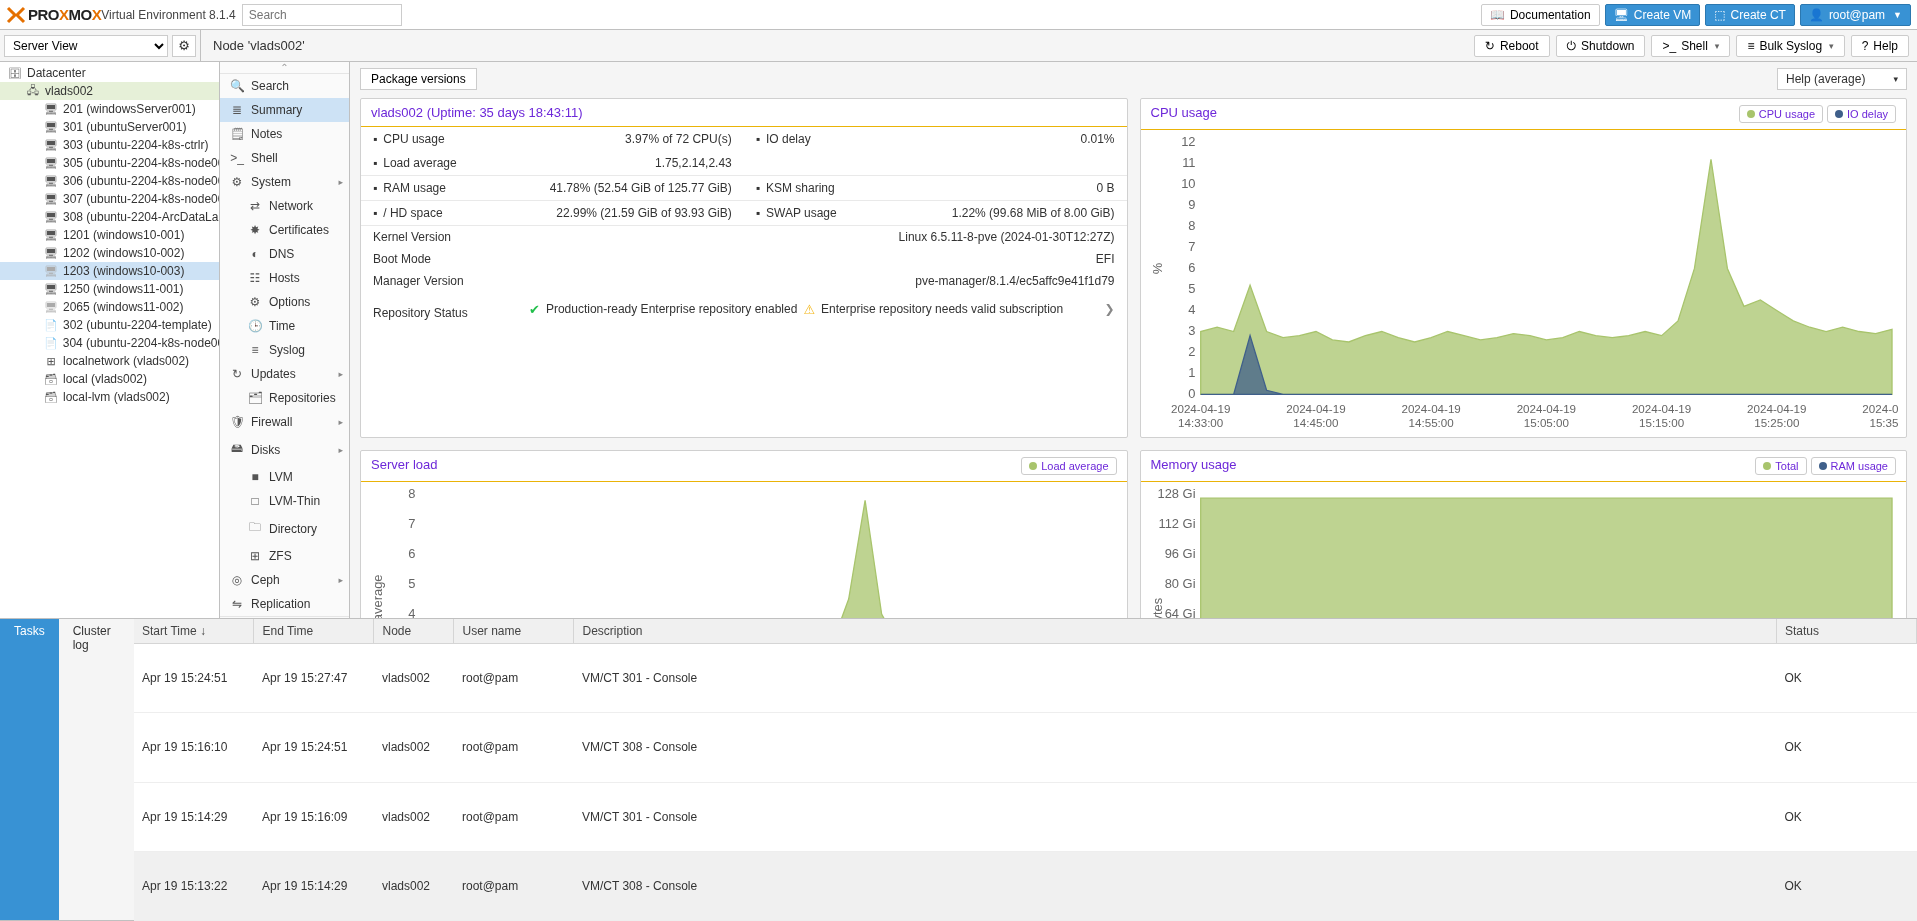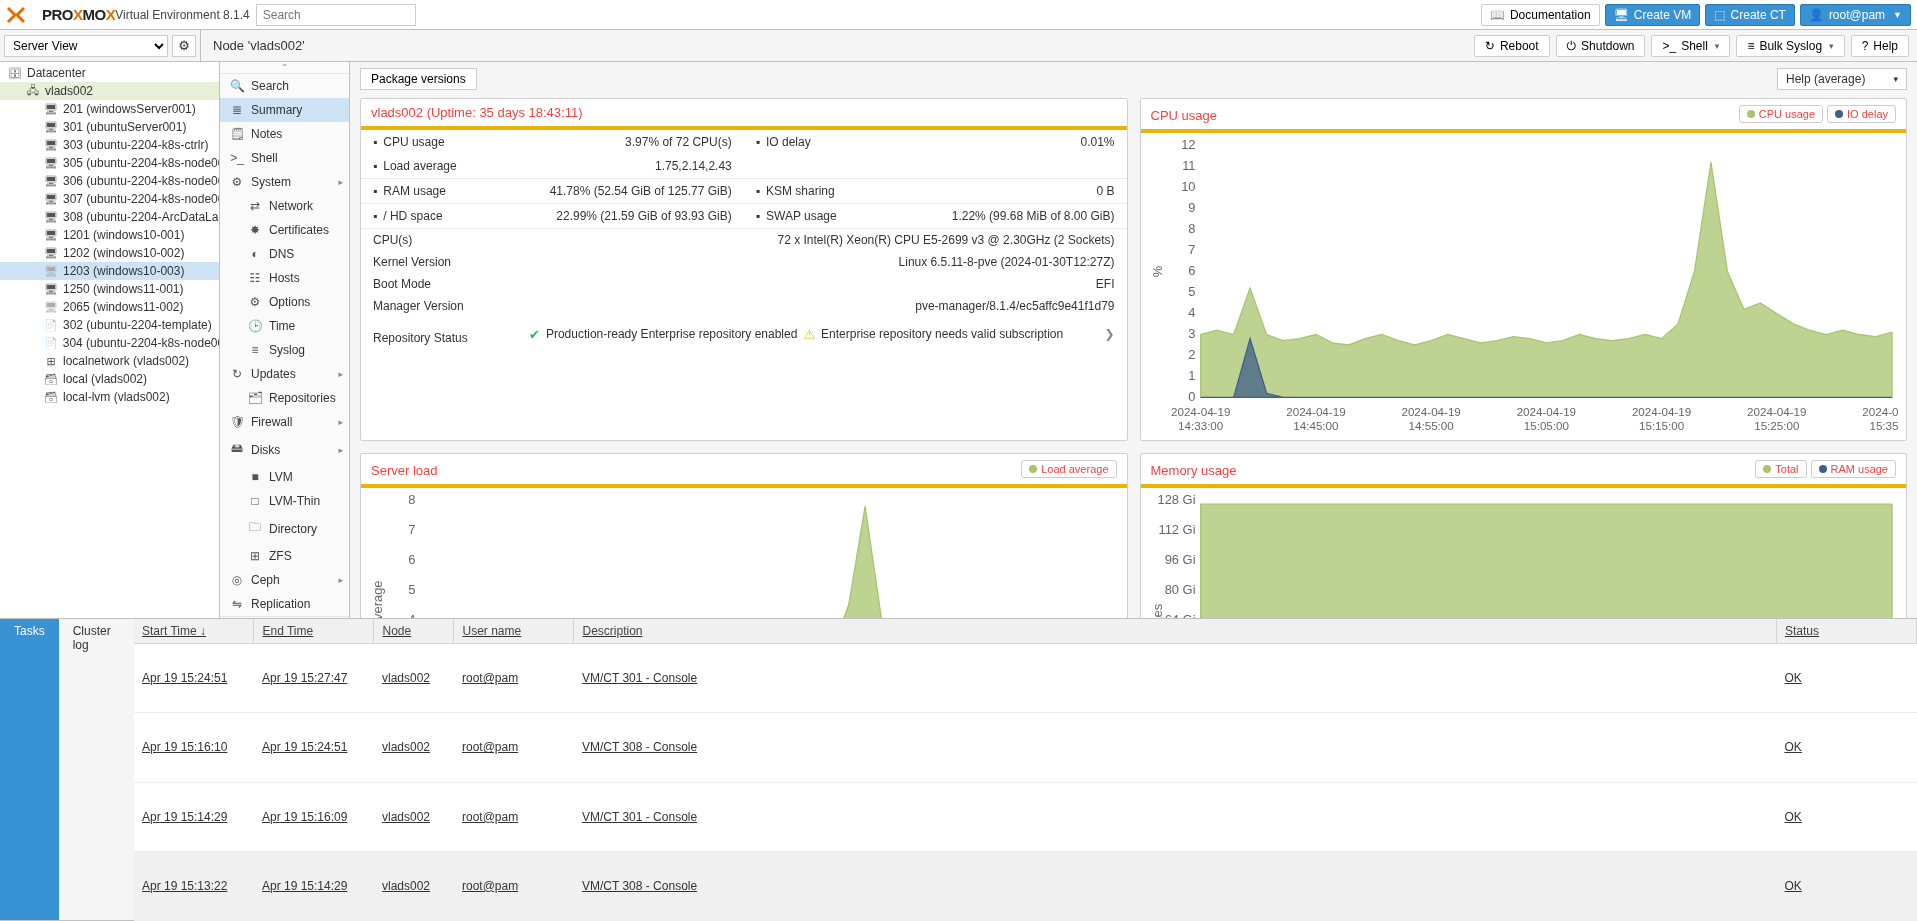--- a/index.html
+++ b/index.html
@@ -1,20 +1,20 @@
 <!DOCTYPE html>
 <html><head>
 <meta charset="utf-8">
 <style>
 * { box-sizing: border-box; margin: 0; padding: 0; font-family: "Helvetica Neue", Arial, sans-serif; }
 body { background: #f5f5f5; font-size: 13px; color: #333; overflow: hidden; width: 1917px; height: 921px; }
 
 
 .header { height: 30px; background: #fff; border-bottom: 1px solid #c0c0c0; display: flex; align-items: center; padding: 0 6px; }
-.logo { display: flex; align-items: center; gap: 16px; font-weight: bold; }
+.logo { display: flex; align-items: center; gap: 2px; font-weight: bold; }
 .logo svg { height: 18px; }
 .logo-text { font-size: 15px; font-weight: 700; letter-spacing: -0.5px; }
 .logo-orange { color: #e57000; }
 .logo-black { color: #222; }
 .ve-label { font-size: 12px; color: #444; margin-left: 0; }
 .search-box { margin-left: 6px; }
 .search-box input { border: 1px solid #ccc; padding: 3px 6px; font-size: 12px; width: 160px; background: #fff; }
 .header-spacer { flex: 1; }
 .hdr-btn { display: inline-flex; align-items: center; gap: 5px; border: 1px solid #ccc; background: #fff; padding: 3px 8px; font-size: 12px; cursor: pointer; margin-left: 5px; border-radius: 2px; }
 .hdr-btn.blue { background: #3892d4; color: #fff; border-color: #2b78b0; }
@@ -50,21 +50,21 @@
 .menu-item .expand { position: absolute; right: 6px; font-size: 9px; color: #888; }
 .menu-icon { width: 14px; text-align: center; color: #555; font-size: 12px; }
 
 .content-panel { flex: 1; background: #f5f5f5; overflow: auto; padding: 6px 10px; }
 .content-toolbar { display: flex; align-items: center; margin-bottom: 8px; }
 .pkg-btn { border: 1px solid #ccc; background: #fff; padding: 3px 10px; font-size: 12px; cursor: pointer; }
 .time-range { margin-left: auto; border: 1px solid #ccc; background: #fff; padding: 3px 8px; font-size: 12px; width: 130px; display: flex; align-items: center; justify-content: space-between; cursor: pointer; }
 
 .grid-row { display: flex; gap: 12px; margin-bottom: 12px; }
 .panel { flex: 1; border: 1px solid #d0d0d0; background: #fff; border-radius: 2px; }
-.panel-header { padding: 6px 10px; font-size: 13px; color: #ef4444; border-bottom: 4px solid #eab308; display: flex; align-items: flex-end; }
+.panel-header { padding: 6px 10px; font-size: 13px; color: #6d28d9; border-bottom: 1px solid #eab308; display: flex; align-items: flex-start; }
 .legend { margin-left: auto; display: flex; gap: 4px; }
 .legend-item { border: 1px solid #ccc; border-radius: 3px; padding: 2px 7px; font-size: 11px; display: flex; align-items: center; gap: 4px; }
 .legend-dot { width: 8px; height: 8px; border-radius: 50%; }
 
 .status-body { padding: 0; }
 .status-row { display: flex; }
 .status-col { flex: 1; }
 .status-line { display: flex; align-items: center; padding: 5px 12px; font-size: 12px; gap: 8px; }
 .status-line .lbl { color: #333; width: 130px; display: flex; align-items: center; gap: 6px; }
 .status-line .val { margin-left: auto; text-align: right; color: #333; }
@@ -78,21 +78,21 @@
 .status-warn-icon { color: #f3b81e; font-size: 13px; }
 
 .chart-body { padding: 6px 8px 4px 8px; }
 .chart-svg { width: 100%; display: block; }
 
 
 .log-panel { border-top: 1px solid #c0c0c0; background: #fff; height: 303px; display: flex; flex-direction: row; }
 .log-tabs { display: flex; background: #f5f5f5; border-bottom: 1px solid #c0c0c0; }
 .log-tab { padding: 5px 14px; font-size: 12px; cursor: pointer; }
 .log-tab.active { background: #3892d4; color: #fff; }
-.log-table { width: 100%; border-collapse: collapse; font-size: 12px; text-decoration: underline; }
+.log-table { width: 100%; border-collapse: collapse; font-size: 12px; }
 .log-table th { text-align: left; padding: 5px 8px; background: #f0f0f0; border-bottom: 1px solid #d5d5d5; border-right: 1px solid #d5d5d5; font-weight: normal; color: #444; }
 .log-table td { padding: 4px 8px; border-bottom: 1px solid #eee; }
 .log-table tbody tr:last-child { background: #f0f0f0; }
 </style>
 </head>
 <body>
 
 <div class="header">
   <div class="logo">
     <svg width="20" height="18">
@@ -407,24 +407,20 @@
                     <span>▪</span>
                     <span>SWAP usage</span>
                   </span>
                   <span class="val">1.22% (99.68 MiB of 8.00 GiB)</span>
                 </div>
               </div>
             </div>
           <div class="status-sep"></div>
           <div id="info-block">
               <div class="info-line">
-                <span class="lbl">CPU(s)</span>
-                <span class="val">72 x Intel(R) Xeon(R) CPU E5-2699 v3 @ 2.30GHz (2 Sockets)</span>
-              </div>
-              <div class="info-line">
                 <span class="lbl">Kernel Version</span>
                 <span class="val">Linux 6.5.11-8-pve (2024-01-30T12:27Z)</span>
               </div>
               <div class="info-line">
                 <span class="lbl">Boot Mode</span>
                 <span class="val">EFI</span>
               </div>
               <div class="info-line">
                 <span class="lbl">Manager Version</span>
                 <span class="val">pve-manager/8.1.4/ec5affc9e41f1d79</span>

